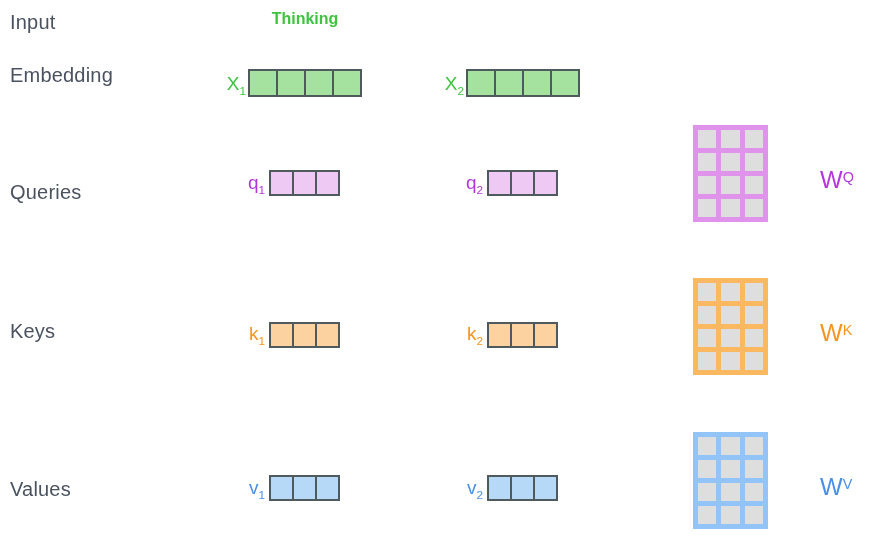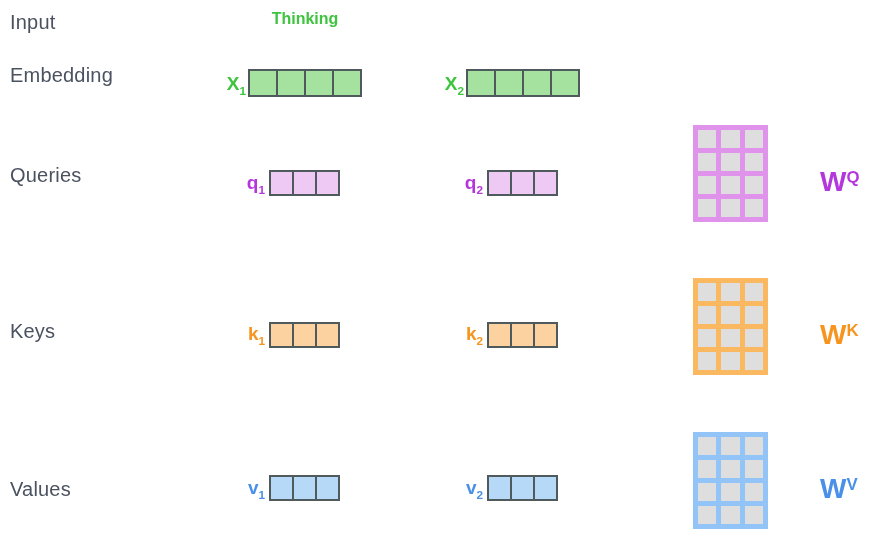--- a/index.html
+++ b/index.html
@@ -10,21 +10,21 @@
   .abs{position:absolute;}
   .row-label{
     font-size:20px;color:var(--label-text,#4a5260);letter-spacing:0.2px;
   }
   .token-header{
     font-size:16px;font-weight:bold;color:var(--green-text,#3ec43e);
     width:120px;text-align:center;
   }
   
   .vec-label{
-    font-weight:bold;font-size:19px;text-align:right;width:46px;
+    font-weight:normal;font-size:19px;text-align:right;width:46px;
   }
   .vec-label sub{font-size:0.62em;}
   .vec-label.green{color:var(--green-text,#3ec43e);}
   .vec-label.purple{color:var(--purple-text,#b437dd);}
   .vec-label.orange{color:var(--orange-text,#f7941e);}
   .vec-label.blue{color:var(--blue-text,#4a90e8);}
   
   .vec{
     display:flex;border:2px solid var(--cell-border,#4f5a5d);
   }
@@ -41,35 +41,35 @@
     width:75px;height:97px;box-sizing:border-box;
     display:grid;grid-template-columns:repeat(3,1fr);grid-template-rows:repeat(4,1fr);
     gap:5px;padding:5px;
   }
   .matrix .mcell{background:var(--matrix-cell-fill,#dedede);}
   .matrix.purple{background:var(--purple-matrix-border,#e093ea);}
   .matrix.orange{background:var(--orange-matrix-border,#fab860);}
   .matrix.blue{background:var(--blue-matrix-border,#92c4f7);}
   
   .w-label{
-    font-weight:bold;font-size:28px;
+    font-weight:normal;font-size:24px;
   }
   .w-label sup{font-size:0.6em;vertical-align:0.45em;}
   .w-label.purple{color:var(--purple-text,#b437dd);}
   .w-label.orange{color:var(--orange-text,#f7941e);}
   .w-label.blue{color:var(--blue-text,#4a90e8);}
 </style>
 </head>
 <body>
 
 <div class="stage">
 
   <div class="abs row-label" style="left:10px;top:11px;">Input</div>
   <div class="abs row-label" style="left:10px;top:64px;">Embedding</div>
-  <div class="abs row-label" style="left:10px;top:164px;text-align:center;">Queries</div>
+  <div class="abs row-label" style="left:10px;top:181px;text-align:center;">Queries</div>
   <div class="abs row-label" style="left:10px;top:320px;">Keys</div>
   <div class="abs row-label" style="left:10px;top:478px;">Values</div>
 
   <div class="abs token-header" style="left:245px;top:10px;">Thinking</div>
 
   <div class="abs vec-label green" style="left:200px;top:73px;"><span>X</span><sub>1</sub></div>
   <div class="abs vec size-x green" style="left:248px;top:69px;">
       <div class="cell"></div>
       <div class="cell"></div>
       <div class="cell"></div>

